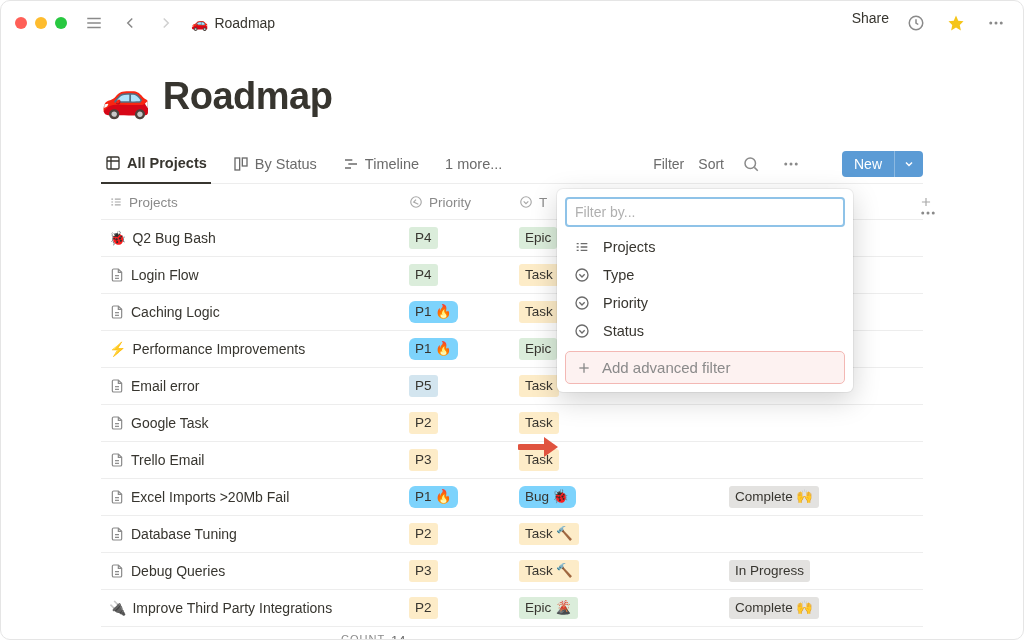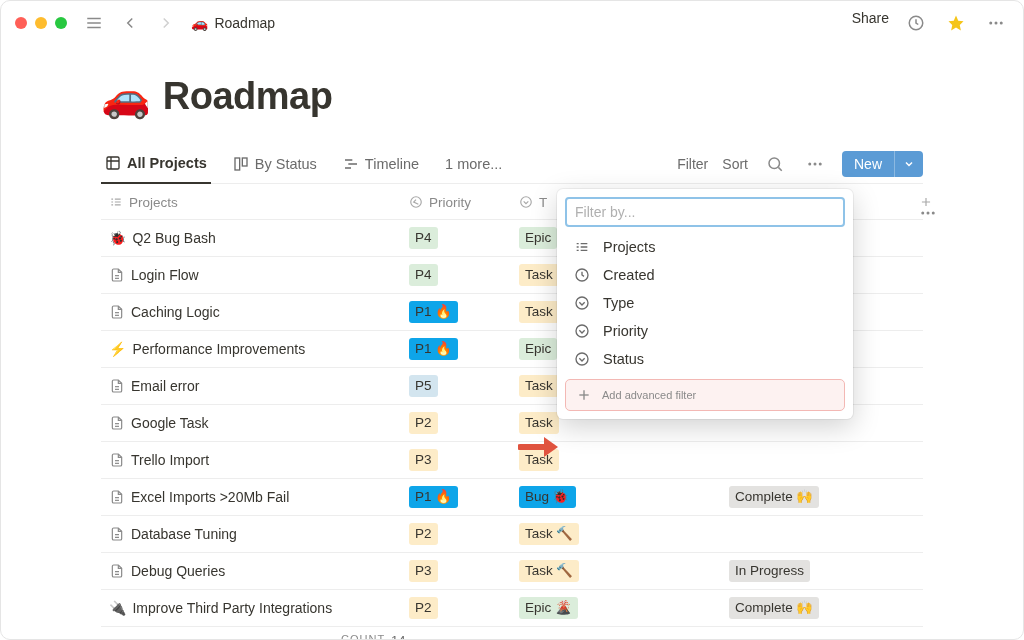--- a/index.html
+++ b/index.html
@@ -46,39 +46,39 @@
   .title-emoji { font-size:40px; line-height:1; }
   .title-text { font-size:38px; font-weight:700; letter-spacing:-0.5px; }
 
   
   .viewbar { display:flex; align-items:center; margin-top:26px; border-bottom:1px solid #ededed; height:40px; position:relative;}
   .tab { display:flex; align-items:center; gap:6px; padding:0 4px; margin-right:18px; color:#6b6b6b; font-size:14.5px; height:40px; cursor:pointer;}
   .tab.active { color:#37352f; font-weight:600; border-bottom:2px solid #37352f; }
   .tab svg { width:16px; height:16px; }
   .view-right { position:absolute; right:0; bottom:6px; display:flex; align-items:center; gap:14px; color:#6b6b6b;}
   .view-right .txt { font-size:14px; cursor:pointer;}
-  .new-btn { display:flex; align-items:stretch; }
+  .new-btn { display:flex; align-items:stretch;margin-left:24px; }
   .new-btn .lbl { background:#5b9bd5; color:#fff; padding:5px 12px; border-radius:4px 0 0 4px; font-size:14px; font-weight:500;}
   .new-btn .dd { background:#5b9bd5; color:#fff; padding:5px 8px; border-radius:0 4px 4px 0; border-left:1px solid rgba(255,255,255,0.3); display:flex; align-items:center;}
   .new-btn svg{width:12px;height:12px;}
 
   
   .table { margin-top:0; }
   .thead, .trow { display:grid; grid-template-columns: 300px 110px 210px 190px 30px; border-bottom:1px solid #ededed; }
   .thead { height:36px; color:#8a8a8a; font-size:13.5px; }
   .th, .td { display:flex; align-items:center; padding:0 8px; gap:6px; min-height:36px;}
   .th { cursor:pointer; }
   .th svg { width:14px; height:14px; color:#a8a8a8;}
   .th.add { justify-content:center; color:#a8a8a8;}
   .trow { min-height:36px; }
   .trow .td:first-child { font-weight:500; }
   .page-icon { color:#8a8a8a; display:inline-flex;}
   .page-icon svg{width:16px;height:16px;}
   .pill { display:inline-flex; align-items:center; gap:4px; padding:1px 6px; border-radius:3px; font-size:13.5px; line-height:20px;}
-  .pill.green{background:#dbeddb;} .pill.red{background:#0ea5e9;} .pill.yellow{background:#fdecc8;}
+  .pill.green{background:#dbeddb;} .pill.red{background:#7dd3fc;border-radius:6px;} .pill.yellow{background:#fdecc8;}
   .pill.blue{background:#d3e5ef;} .pill.gray{background:#e3e2e0;}
   .footer { display:flex; padding:6px 0 0 240px; color:#8a8a8a; font-size:11px; letter-spacing:1px; gap:6px;}
   .footer .val{ color:#6b6b6b; font-size:13px; letter-spacing:0;}
 
   
   .popover {
     position:absolute;
     left:556px; top:188px;
     width:296px;
     background:#fff;
@@ -87,21 +87,21 @@
     padding:8px;
     z-index:10;
   }
   .filter-input { width:100%; border:2px solid #8fc3e8; border-radius:4px; padding:5px 8px; font-size:14px; outline:none;}
   .filter-input::placeholder{color:#b0b0b0;}
   .flist { margin-top:6px;}
   .fitem { display:flex; align-items:center; gap:12px; padding:6px 8px; border-radius:4px; cursor:pointer; font-size:14.5px; color:#37352f;}
   .fitem .ficon{ width:18px; display:flex; justify-content:center; color:#6b6b6b;}
   .fitem .ficon svg{width:16px;height:16px;}
   .fitem.more{ color:#8a8a8a;}
-  .adv { margin-top:6px; border:1.5px solid #f3b8b4; background:#fdf2f1; border-radius:5px; display:flex; align-items:center; gap:10px; padding:7px 10px; color:#8a8a8a; font-size:11px; cursor:pointer;}
+  .adv { margin-top:6px; border:1.5px solid #f3b8b4; background:#fdf2f1; border-radius:5px; display:flex; align-items:center; gap:10px; padding:7px 10px; color:#8a8a8a; font-size:15px; cursor:pointer;}
   .adv svg{width:16px;height:16px;}
 
   
   .arrow { position:absolute; left:517px; top:432px; z-index:11;}
   .arrow svg{width:44px; height:28px;}
 </style>
 </head>
 <body>
 
 <div class="window-frame">
@@ -364,21 +364,21 @@
           <div class="trow">
     <div class="td">
               <span class="page-icon">
                 <svg viewBox="0 0 24 24" fill="none" stroke="currentColor" stroke-width="1.8">
                   <path d="M14 3H7a2 2 0 0 0-2 2v14a2 2 0 0 0 2 2h10a2 2 0 0 0 2-2V8z"></path>
                   <polyline points="14 3 14 8 19 8"></polyline>
                   <line x1="9" y1="13" x2="15" y2="13"></line>
                   <line x1="9" y1="17" x2="15" y2="17"></line>
                 </svg>
               </span>
-              <span>Trello Import</span>
+              <span>Trello Email</span>
             </div>
     <div class="td">
               <span class="pill yellow">P3</span>
             </div>
     <div class="td">
               <span class="pill yellow">Task</span>
             </div>
     <div class="td"></div>
     <div class="td"></div>
           </div>
@@ -495,29 +495,20 @@
         <div class="fitem">
           <span class="ficon">
             <svg viewBox="0 0 24 24" fill="none" stroke="currentColor" stroke-width="2">
               <path d="M4 7h3M4 12h3M4 17h3M10 7h10M10 12h10M10 17h10"></path>
             </svg>
           </span>
           <span>Projects</span>
         </div>
         <div class="fitem">
           <span class="ficon">
-            <svg viewBox="0 0 24 24" fill="none" stroke="currentColor" stroke-width="2">
-              <circle cx="12" cy="12" r="9"></circle>
-              <polyline points="12 7 12 12 15 14"></polyline>
-            </svg>
-          </span>
-          <span>Created</span>
-        </div>
-        <div class="fitem">
-          <span class="ficon">
             <svg viewBox="0 0 24 24" fill="currentColor">
               <circle cx="12" cy="12" r="9" fill="none" stroke="currentColor" stroke-width="2"></circle>
               <polyline points="8 11 12 15 16 11" fill="none" stroke="currentColor" stroke-width="2"></polyline>
             </svg>
           </span>
           <span>Type</span>
         </div>
         <div class="fitem">
           <span class="ficon">
             <svg viewBox="0 0 24 24" fill="currentColor">

